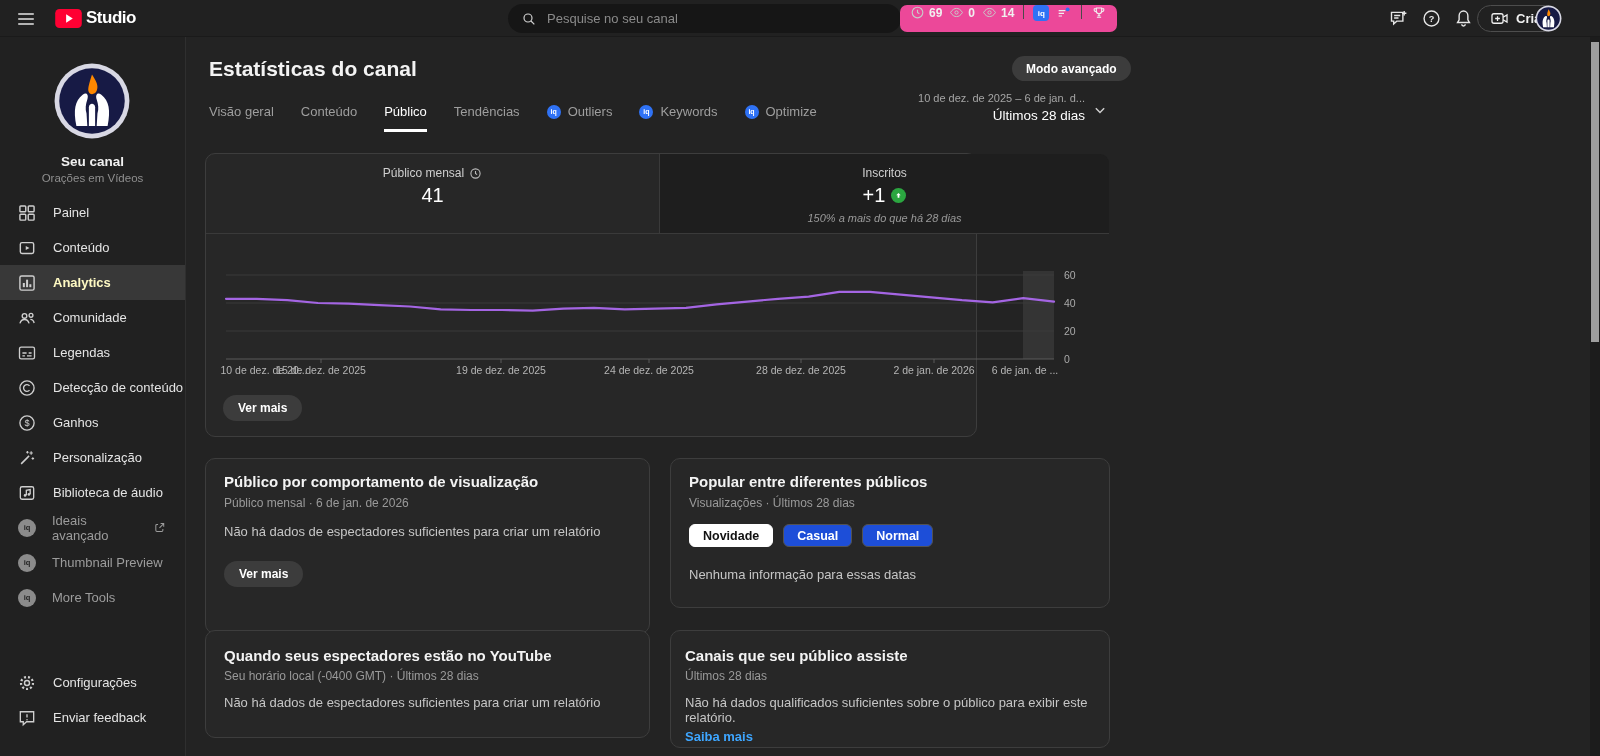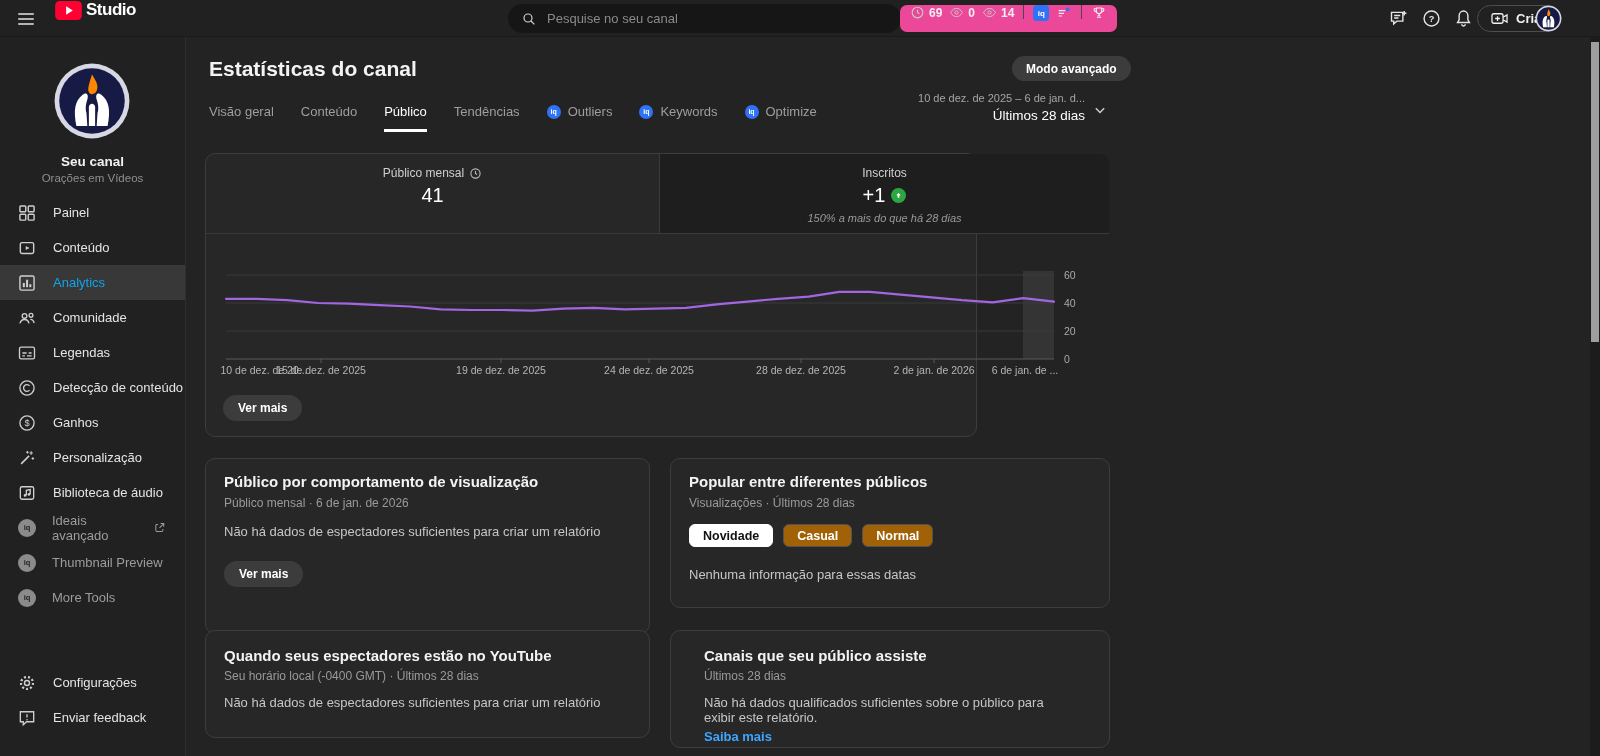--- a/index.html
+++ b/index.html
@@ -4,21 +4,21 @@
 <style>
   *{box-sizing:border-box;margin:0;padding:0}
   html,body{width:1600px;height:756px}
   body{position:relative;overflow:hidden;background:#232323;color:#fff;
        font-family:"Liberation Sans",sans-serif}
   svg{display:block}
 
   
   .topbar{position:absolute;left:0;top:0;width:1600px;height:37px;background:#212121;z-index:5;border-bottom:1px solid #1a1a1a}
   .hamburger{position:absolute;left:15px;top:8px;width:22px;height:22px;color:#e3e3e3;background:none;border:none;cursor:pointer}
-  .logo{position:absolute;left:55px;top:0;display:flex;align-items:center;gap:4px}
+  .logo{position:absolute;left:55px;top:8px;display:flex;align-items:center;gap:4px}
   .logo-mark{width:27px;height:19px}
   .logo-text{font-size:17px;font-weight:bold;letter-spacing:-0.5px;color:#fff}
   .search{position:absolute;left:508px;top:4px;width:393px;height:29px;background:#161616;border-radius:15px;display:flex;align-items:center;padding:0 13px;gap:10px}
   .search .sic{width:16px;height:16px;color:#cfcfcf;flex:none}
   .search input{background:transparent;border:none;outline:none;color:#ddd;font-size:13px;flex:1;font-family:inherit}
   .search input::placeholder{color:#8a8a8a}
   .ext-stats{position:absolute;left:900px;top:5px;height:27px;background:#ec4899;border-radius:7px;display:flex;align-items:flex-start;padding:0 10px;gap:7px;font-size:12px;font-weight:bold;color:#f0f0f0}
   .ext-stat{display:flex;align-items:center;gap:4px}
   .ext-stat .eic{width:15px;height:15px;color:#c9c9c9}
   .ext-sep{width:1px;height:14px;background:#4a4a4a;margin:0 2px}
@@ -32,21 +32,21 @@
   .sidebar{position:absolute;left:0;top:37px;width:186px;bottom:0;background:#212121;border-right:1px solid #2f2f2f}
   .channel-logo{position:absolute;left:53px;top:25px;width:78px;height:78px;cursor:pointer}
   .ch-name{position:absolute;top:117px;left:0;width:100%;text-align:center;font-size:13.5px;font-weight:bold;color:#f1f1f1}
   .ch-sub{position:absolute;top:135px;left:0;width:100%;text-align:center;font-size:11.5px;color:#8f8f8f}
   .side-menu{position:absolute;left:0;top:158px;width:100%}
   .side-footer{position:absolute;left:0;top:628px;width:100%}
   .side-item{height:35px;display:flex;align-items:center;padding-left:17px;gap:16px;cursor:pointer;color:#e4e4e4}
   .side-item .si{width:20px;height:20px;color:#cfcfcf;flex:none}
   .side-label{font-size:13px}
   .side-item.active{background:#383838}
-  .side-item.active .side-label{font-weight:normal;color:#0ea5e9}
+  .side-item.active .side-label{font-weight:bold;color:#fef9c3}
   .side-item.ext .side-label{color:#9c9c9c}
   .iq-badge{width:18px;height:18px;border-radius:50%;background:#8b8b8b;color:#222;font-size:7.5px;font-weight:bold;display:flex;align-items:center;justify-content:center;flex:none;margin-left:1px}
   .ext-link-ic{margin-left:auto;margin-right:18px;width:15px;height:15px;color:#9c9c9c}
 
   
   .page-title{position:absolute;left:209px;top:57px;font-size:21px;font-weight:bold;color:#f3f3f3}
   .adv-btn{position:absolute;left:1012px;top:56px;height:25px;background:#3c3c3c;border:none;border-radius:13px;color:#fff;font-size:12px;font-weight:bold;padding:0 14px;font-family:inherit;cursor:pointer}
   .tabs{position:absolute;left:209px;top:104px;display:flex;gap:27px;align-items:flex-start}
   .tab{font-size:13px;font-weight:500;color:#9e9e9e;display:flex;gap:7px;align-items:center;padding-bottom:10px;cursor:pointer}
   .tab.active{color:#fff;border-bottom:3px solid #fff;font-weight:normal}
@@ -77,27 +77,27 @@
   .chart-svg{position:absolute;left:0;top:0}
   .ylab{position:absolute;left:858px;transform:translateY(-50%);font-size:10.5px;color:#aaa}
   .xlab{position:absolute;top:93px;transform:translateX(-50%);font-size:10.5px;color:#b5b5b5;white-space:nowrap}
   #chart-card .pill-btn{position:absolute;left:17px;top:241px}
 
   #card-behavior{left:205px;top:458px;width:445px;height:176px;padding:14px 18px}
   #card-behavior .empty{margin-top:14px}
   #card-behavior .pill-btn{margin-top:22px}
   #card-popular{left:670px;top:458px;width:440px;height:150px;padding:14px 18px}
   .chips{margin-top:14px;display:flex;gap:10px}
-  .chip{height:23px;padding:0 13px;border-radius:6px;font-size:12.5px;font-weight:bold;display:inline-flex;align-items:center;background:#a16207;color:#fff;border:1px solid #525252;cursor:pointer;font-family:inherit}
+  .chip{height:23px;padding:0 13px;border-radius:6px;font-size:12.5px;font-weight:bold;display:inline-flex;align-items:center;background:#1d4ed8;color:#fff;border:1px solid #525252;cursor:pointer;font-family:inherit}
   .chip.selected{background:#fff;color:#111;border-color:#fff}
   #card-popular .empty{margin-top:20px}
   #card-when{left:205px;top:630px;width:445px;height:108px;padding:16px 18px}
   #card-when .sub{margin-top:5px}
   #card-when .empty{margin-top:12px}
-  #card-channels{left:670px;top:630px;width:440px;height:118px;padding:16px 33px}
+  #card-channels{left:670px;top:630px;width:440px;height:118px;padding:16px 14px}
   #card-channels .sub{margin-top:5px}
   #card-channels .empty{margin-top:12px}
   .link{font-size:13px;font-weight:bold;color:#3ea6ff;margin-top:4px;display:inline-block;cursor:pointer}
 
   
   .scroll-track{position:absolute;right:0;top:37px;bottom:0;width:10px;background:#1c1c1c}
   .scroll-thumb{position:absolute;right:1px;top:5px;width:8px;height:300px;background:#9e9e9e;cursor:pointer}
 </style>
 </head>
 <body>

